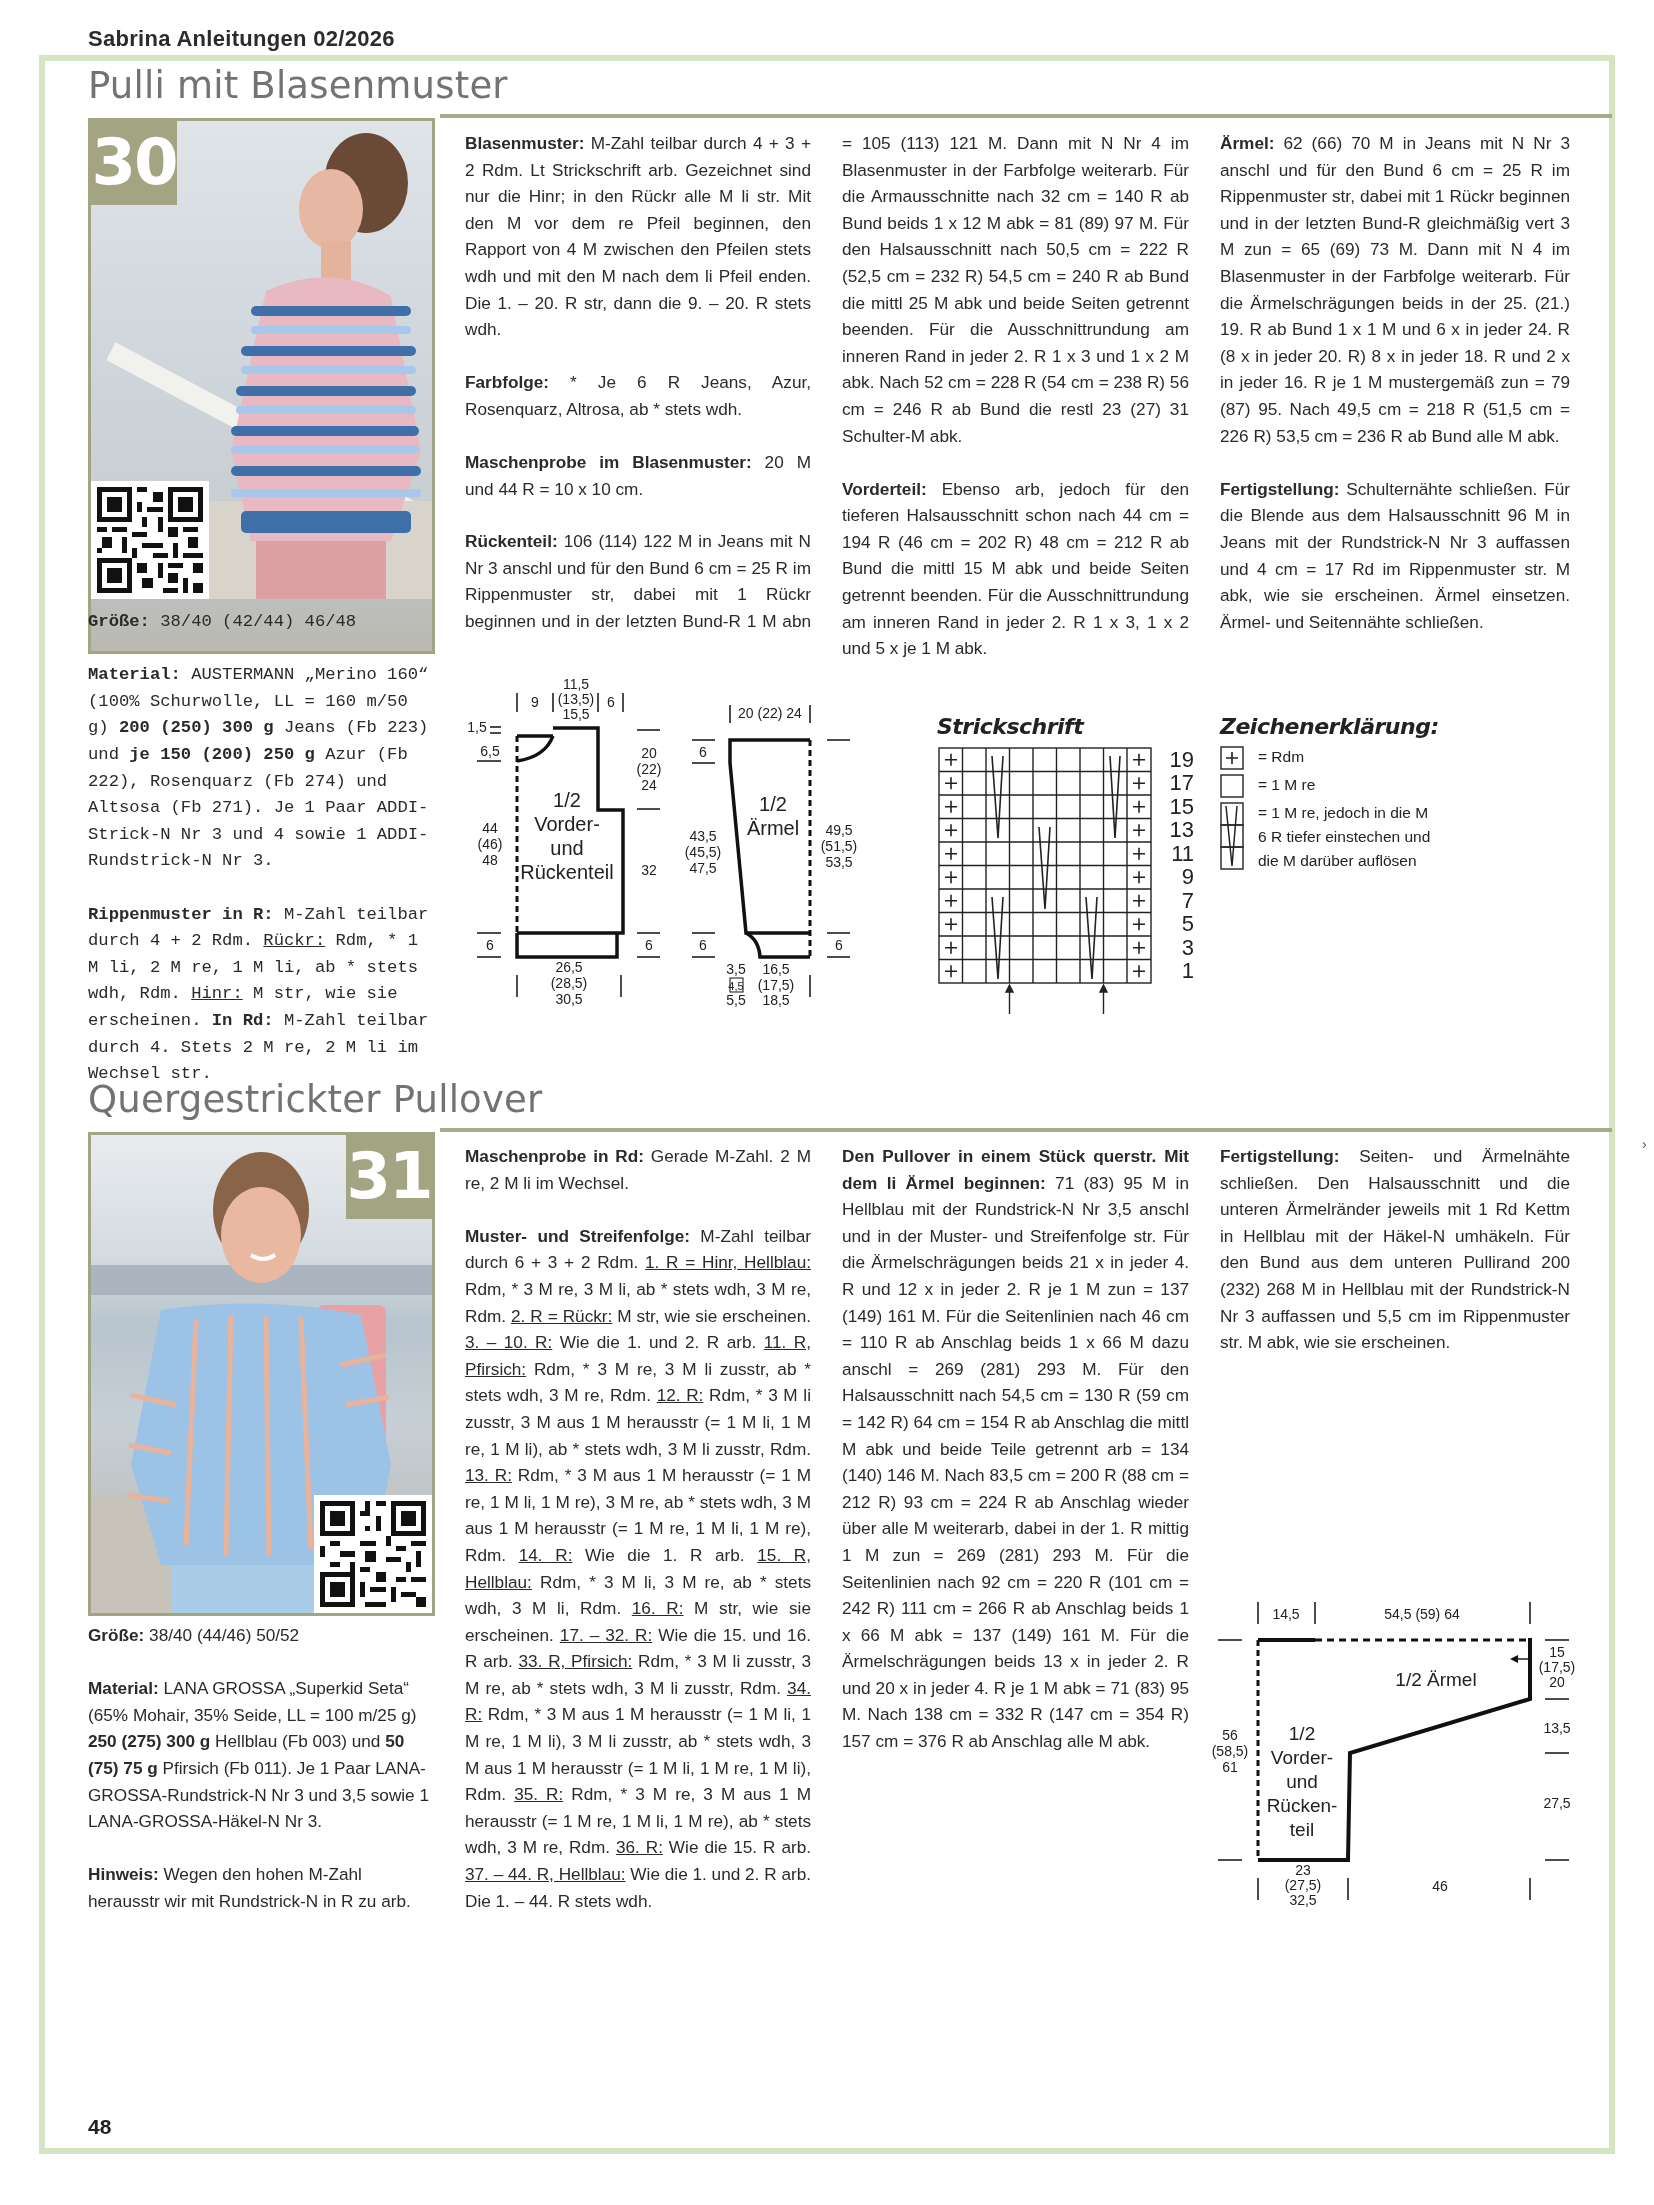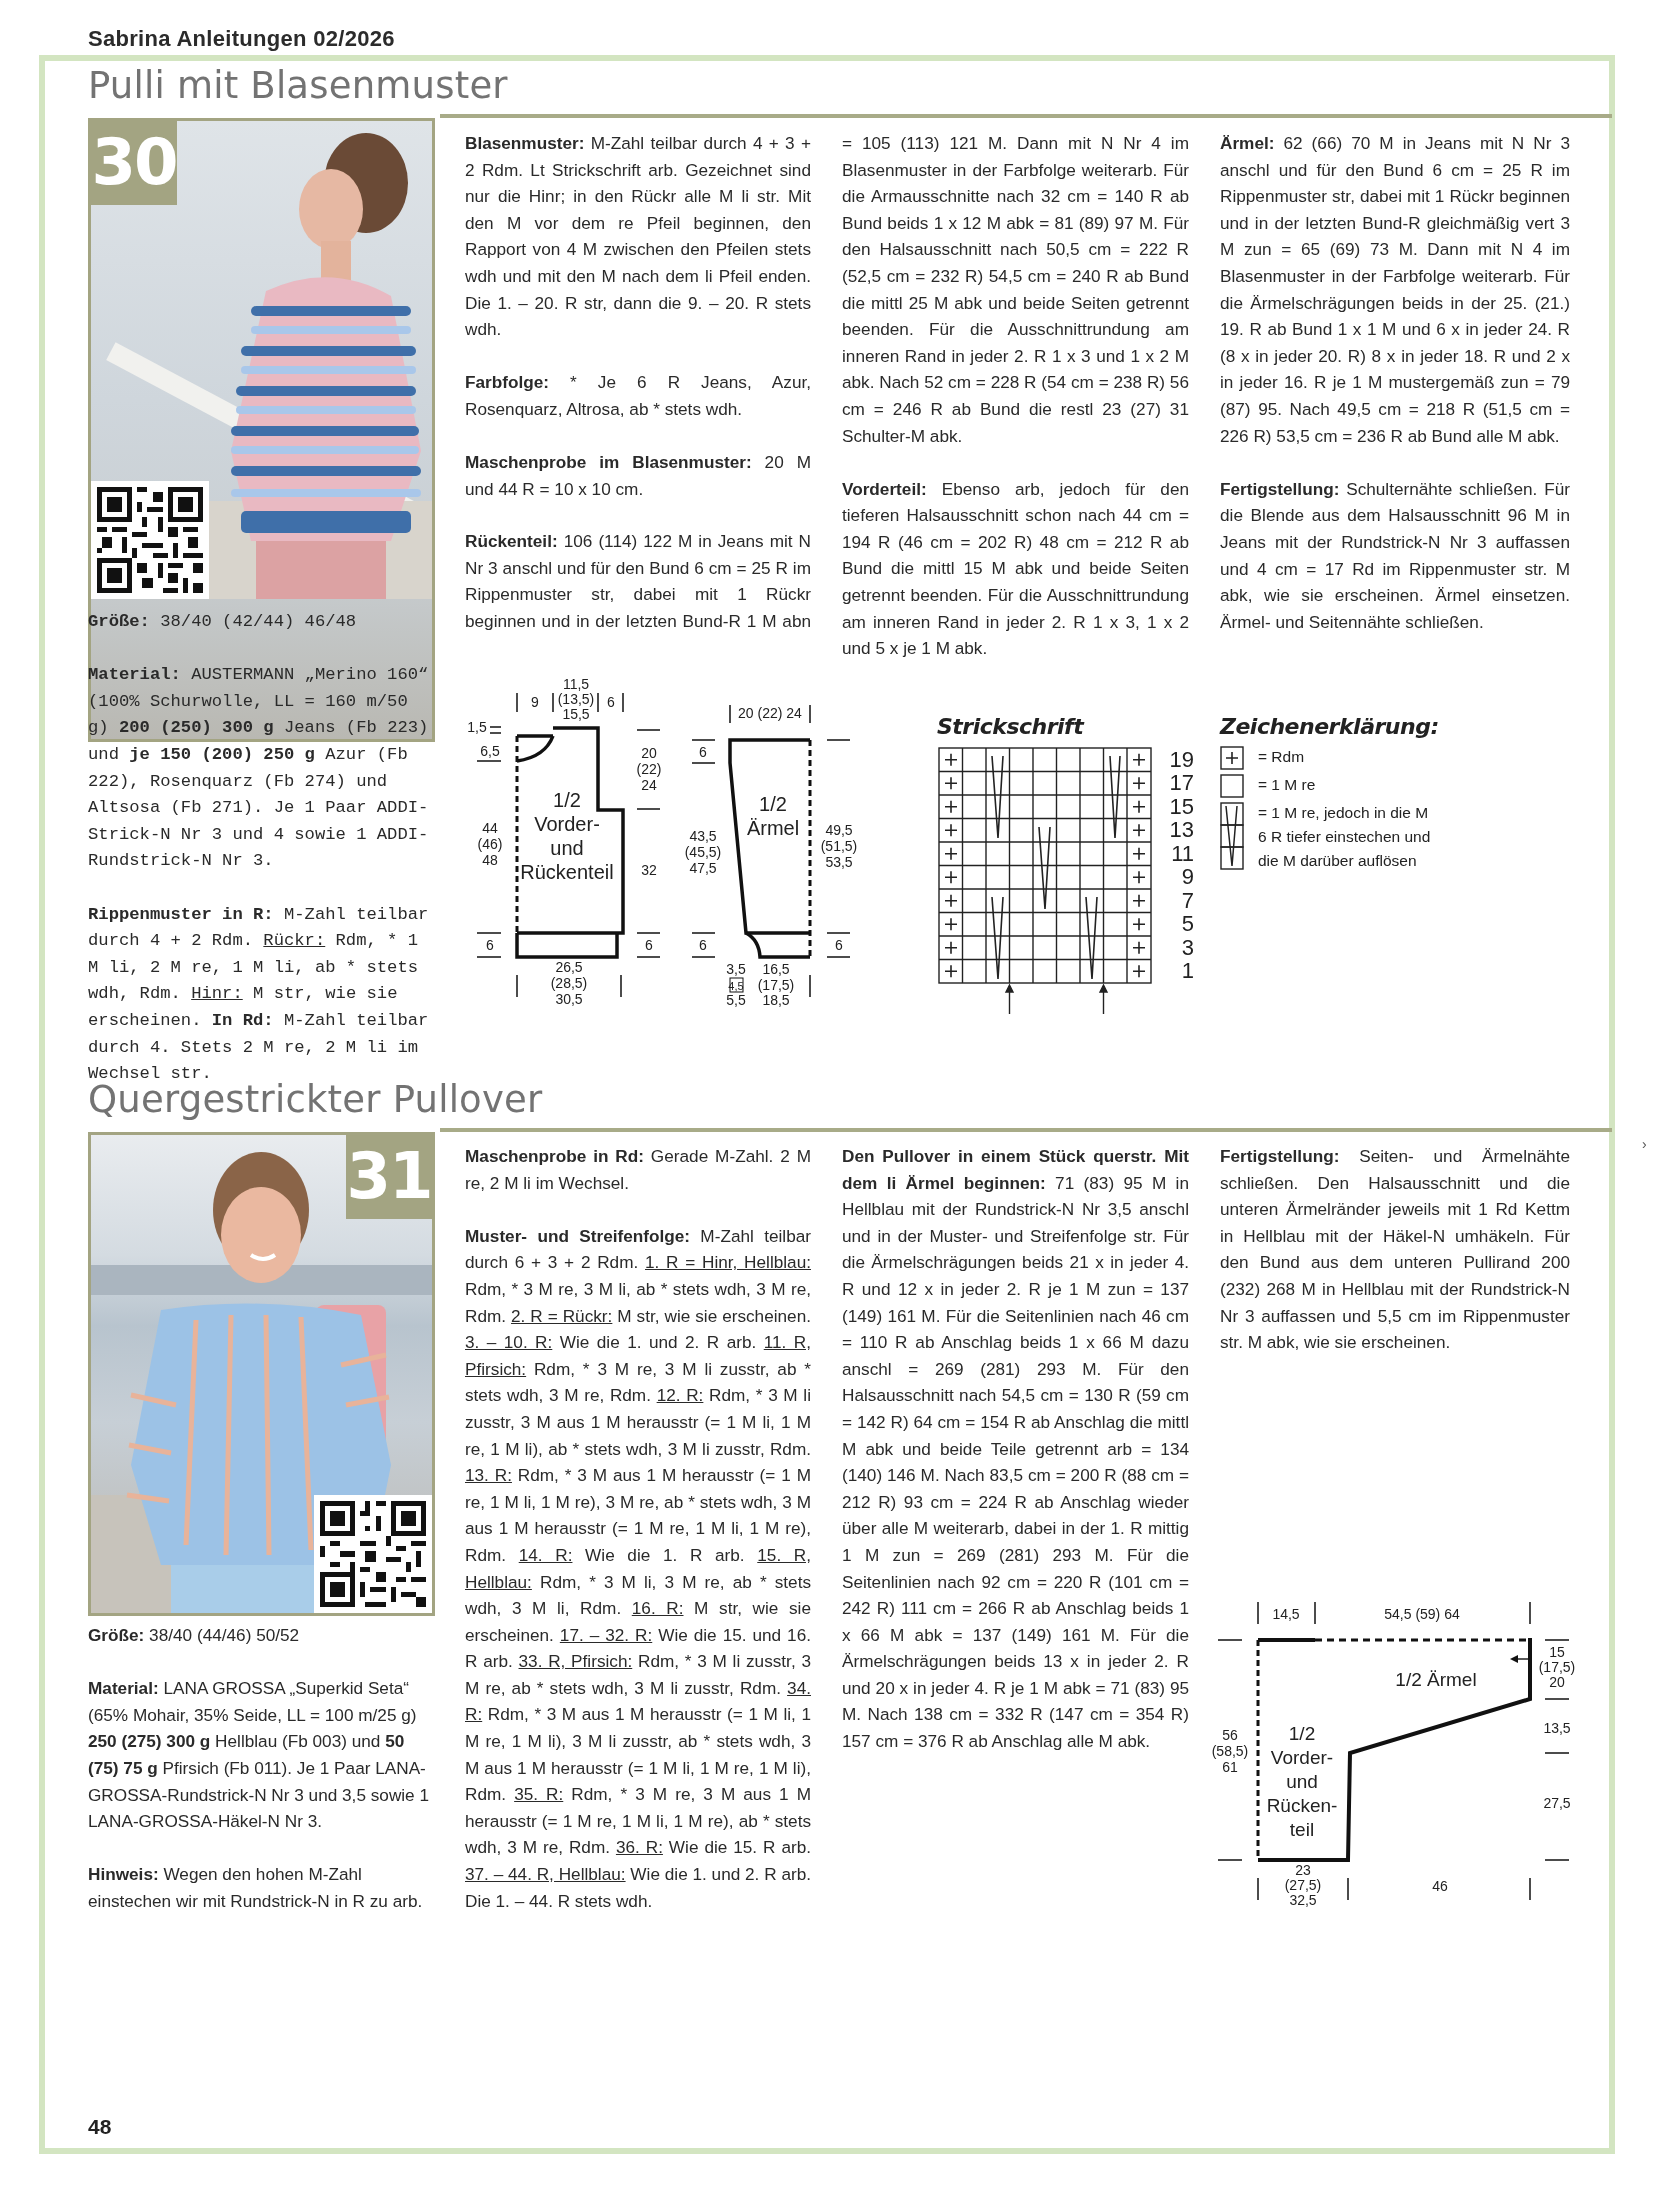--- a/index.html
+++ b/index.html
@@ -6,21 +6,21 @@
   html, body { width: 1654px; height: 2205px; background: #ffffff; }
   body { position: relative; font-family: "Liberation Sans", "DejaVu Sans", sans-serif; color: #2a2a2a; overflow: hidden; }
 
   .magazine-header { position: absolute; left: 88px; top: 26px; font-size: 22px; font-weight: bold; color: #2b2b2b; letter-spacing: 0.3px; }
   .page-frame { position: absolute; left: 39px; top: 55px; width: 1576px; height: 2099px; border: 6px solid #d3e5c1; }
 
   .project-title { position: absolute; left: 88px; font-size: 37px; font-weight: normal; color: #737373; letter-spacing: 0.2px; font-family: "DejaVu Sans", sans-serif; }
   .section-rule { position: absolute; height: 4px; background: #a8ab88; }
 
   .photo { position: absolute; border: 3px solid #a3a482; overflow: hidden; }
-  .photo-30 { left: 88px; top: 118px; width: 347px; height: 624px;
+  .photo-30 { left: 88px; top: 118px; width: 347px; height: 536px;
     background: linear-gradient(180deg, #dfe4e8 0%, #cfd6dc 45%, #c9cfd3 70%, #b9b8b2 100%); }
   .photo-31 { left: 88px; top: 1132px; width: 347px; height: 484px;
     background: linear-gradient(180deg, #e9ecef 0%, #d4dbe1 25%, #b8c4ce 40%, #c7cfd6 60%, #b8b5ae 100%); }
 
   .badge { position: absolute; background: #a3a482; color: #fff; font-weight: bold; font-size: 64px; line-height: 82px; text-align: center; width: 86px; height: 84px; font-family: "DejaVu Sans", sans-serif; letter-spacing: -2px; }
   .badge-30 { left: 0; top: 0; }
   .badge-31 { right: 0; top: 0; }
   .qr { position: absolute; width: 118px; height: 118px; background: #fff; padding: 6px; }
   .qr svg { width: 100%; height: 100%; display: block; }
 
@@ -324,21 +324,21 @@
       </g>
     </svg>
   </div>
 </div>
 
 <div class="col leftcol" style="left:88px; top:1622px; width:345px;">
   <p><b>Größe:</b><span> 38/40 (44/46) 50/52</span></p>
   <p>
     <b>Material:</b><span> LANA GROSSA „Superkid Seta“ (65% Mohair, 35% Seide, LL = 100 m/25 g) </span><b>250 (275) 300 g</b><span> Hellblau (Fb 003) und </span><b>50 (75) 75 g</b><span> Pfirsich (Fb 011). Je 1 Paar LANA-GROSSA-Rundstrick-N Nr 3 und 3,5 sowie 1 LANA-GROSSA-Häkel-N Nr 3.</span>
   </p>
-  <p><b>Hinweis:</b><span> Wegen den hohen M-Zahl einstechen wir mit Rundstrick-N in R zu arb.</span></p>
+  <p><b>Hinweis:</b><span> Wegen den hohen M-Zahl herausstr wir mit Rundstrick-N in R zu arb.</span></p>
 </div>
 
 <div class="col" style="left:465px; top:1143px; width:346px;">
   <p><b>Maschenprobe in Rd:</b><span> Gerade M-Zahl. 2 M re, 2 M li im Wechsel.</span></p>
   <p id="muster-p"><b>Muster- und Streifenfolge:</b><span> M-Zahl teilbar durch 6 + 3 + 2 Rdm. </span><u>1. R = Hinr, Hellblau:</u><span> Rdm, * 3 M re, 3 M li, ab * stets wdh, 3 M re, Rdm. </span><u>2. R = Rückr:</u><span> M str, wie sie erscheinen. </span><u>3. – 10. R:</u><span> Wie die 1. und 2. R arb. </span><u>11. R, Pfirsich:</u><span> Rdm, * 3 M re, 3 M li zusstr, ab * stets wdh, 3 M re, Rdm. </span><u>12. R:</u><span> Rdm, * 3 M li zusstr, 3 M aus 1 M herausstr (= 1 M li, 1 M re, 1 M li), ab * stets wdh, 3 M li zusstr, Rdm. </span><u>13. R:</u><span> Rdm, * 3 M aus 1 M herausstr (= 1 M re, 1 M li, 1 M re), 3 M re, ab * stets wdh, 3 M aus 1 M herausstr (= 1 M re, 1 M li, 1 M re), Rdm. </span><u>14. R:</u><span> Wie die 1. R arb. </span><u>15. R, Hellblau:</u><span> Rdm, * 3 M li, 3 M re, ab * stets wdh, 3 M li, Rdm. </span><u>16. R:</u><span> M str, wie sie erscheinen. </span><u>17. – 32. R:</u><span> Wie die 15. und 16. R arb. </span><u>33. R, Pfirsich:</u><span> Rdm, * 3 M li zusstr, 3 M re, ab * stets wdh, 3 M li zusstr, Rdm. </span><u>34. R:</u><span> Rdm, * 3 M aus 1 M herausstr (= 1 M li, 1 M re, 1 M li), 3 M li zusstr, ab * stets wdh, 3 M aus 1 M herausstr (= 1 M li, 1 M re, 1 M li), Rdm. </span><u>35. R:</u><span> Rdm, * 3 M re, 3 M aus 1 M herausstr (= 1 M re, 1 M li, 1 M re), ab * stets wdh, 3 M re, Rdm. </span><u>36. R:</u><span> Wie die 15. R arb. </span><u>37. – 44. R, Hellblau:</u><span> Wie die 1. und 2. R arb. Die 1. – 44. R stets wdh.</span></p>
 </div>
 
 <div class="col" style="left:842px; top:1143px; width:347px;">
   <p><b>Den Pullover in einem Stück querstr. Mit dem li Ärmel beginnen:</b><span> 71 (83) 95 M in Hellblau mit der Rundstrick-N Nr 3,5 anschl und in der Muster- und Streifenfolge str. Für die Ärmelschrägungen beids 21 x in jeder 4. R und 12 x in jeder 2. R je 1 M zun = 137 (149) 161 M. Für die Seitenlinien nach 46 cm = 110 R ab Anschlag beids 1 x 66 M dazu anschl = 269 (281) 293 M. Für den Halsausschnitt nach 54,5 cm = 130 R (59 cm = 142 R) 64 cm = 154 R ab Anschlag die mittl M abk und beide Teile getrennt arb = 134 (140) 146 M. Nach 83,5 cm = 200 R (88 cm = 212 R) 93 cm = 224 R ab Anschlag wieder über alle M weiterarb, dabei in der 1. R mittig 1 M zun = 269 (281) 293 M. Für die Seitenlinien nach 92 cm = 220 R (101 cm = 242 R) 111 cm = 266 R ab Anschlag beids 1 x 66 M abk = 137 (149) 161 M. Für die Ärmelschrägungen beids 13 x in jeder 2. R und 20 x in jeder 4. R je 1 M abk = 71 (83) 95 M. Nach 138 cm = 332 R (147 cm = 354 R) 157 cm = 376 R ab Anschlag alle M abk.</span></p>
 </div>

